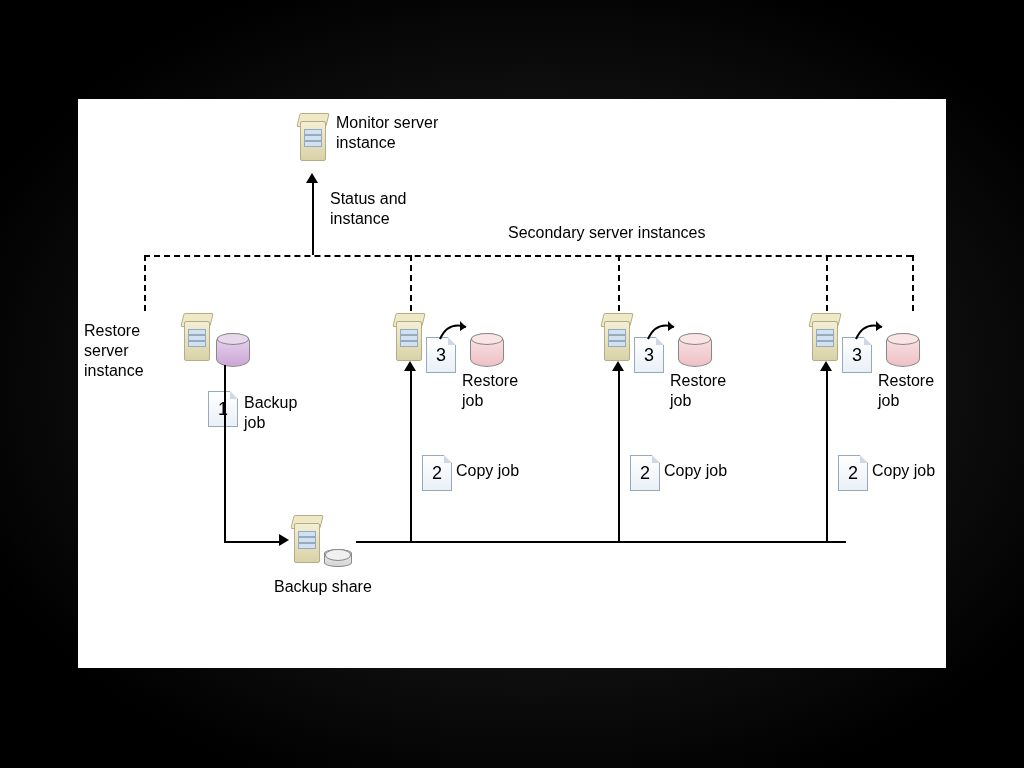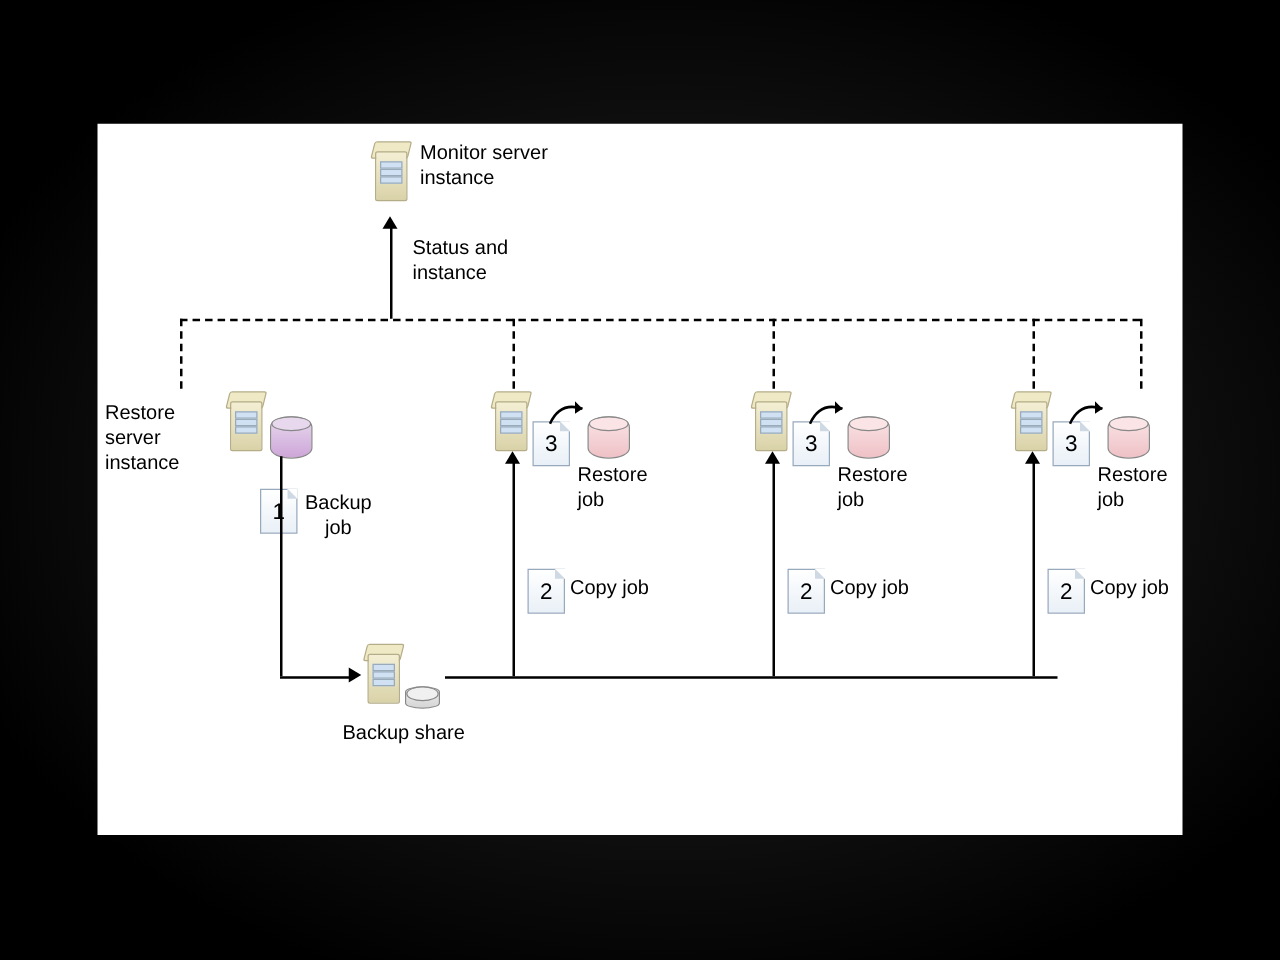--- a/index.html
+++ b/index.html
@@ -53,20 +53,21 @@
         <div class="slot s3"></div>
     </div>
     <div class="label" style="left:258px;top:14px;">Monitor server
 instance</div>
 
     <div class="line" style="left:234px;top:82px;width:2px;height:74px;"></div>
     <div class="arrowUp" style="left:228px;top:74px;"></div>
     <div class="label" style="left:252px;top:90px;">Status and
 instance</div>
 
+    <div class="label" style="left:430px;top:124px;">Secondary server instances</div>
 
     <div class="dash h" style="left:66px;top:156px;width:768px;"></div>
 
     <div class="dash v" style="left:66px; top:156px;height:56px;"></div>
     <div class="dash v" style="left:234px;top:156px;height:0px;"></div>
     <div class="dash v" style="left:332px;top:156px;height:56px;"></div>
     <div class="dash v" style="left:540px;top:156px;height:56px;"></div>
     <div class="dash v" style="left:748px;top:156px;height:56px;"></div>
     <div class="dash v" style="left:834px;top:156px;height:56px;"></div>
 
@@ -78,21 +79,21 @@
         <div class="body"></div>
         <div class="slot s1"></div>
         <div class="slot s2"></div>
         <div class="slot s3"></div>
       </div>
     <div class="db purple" style="left:138px;top:234px;"></div>
 
     <div class="page" style="left:130px;top:292px;">
         <span>1</span>
       </div>
-    <div class="label" style="left:166px;top:294px;text-align:center;">Backup
+    <div class="label" style="left:166px;top:294px;">Backup
 job</div>
 
     <div class="line" style="left:146px;top:266px;width:2px;height:176px;"></div>
     <div class="line" style="left:146px;top:442px;width:60px;height:2px;"></div>
     <div class="arrowDn" style="left:200px;top:436px;transform:rotate(-90deg);"></div>
 
     <div class="server" style="left:212px;top:416px;">
         <div class="top"></div>
         <div class="body"></div>
         <div class="slot s1"></div>

